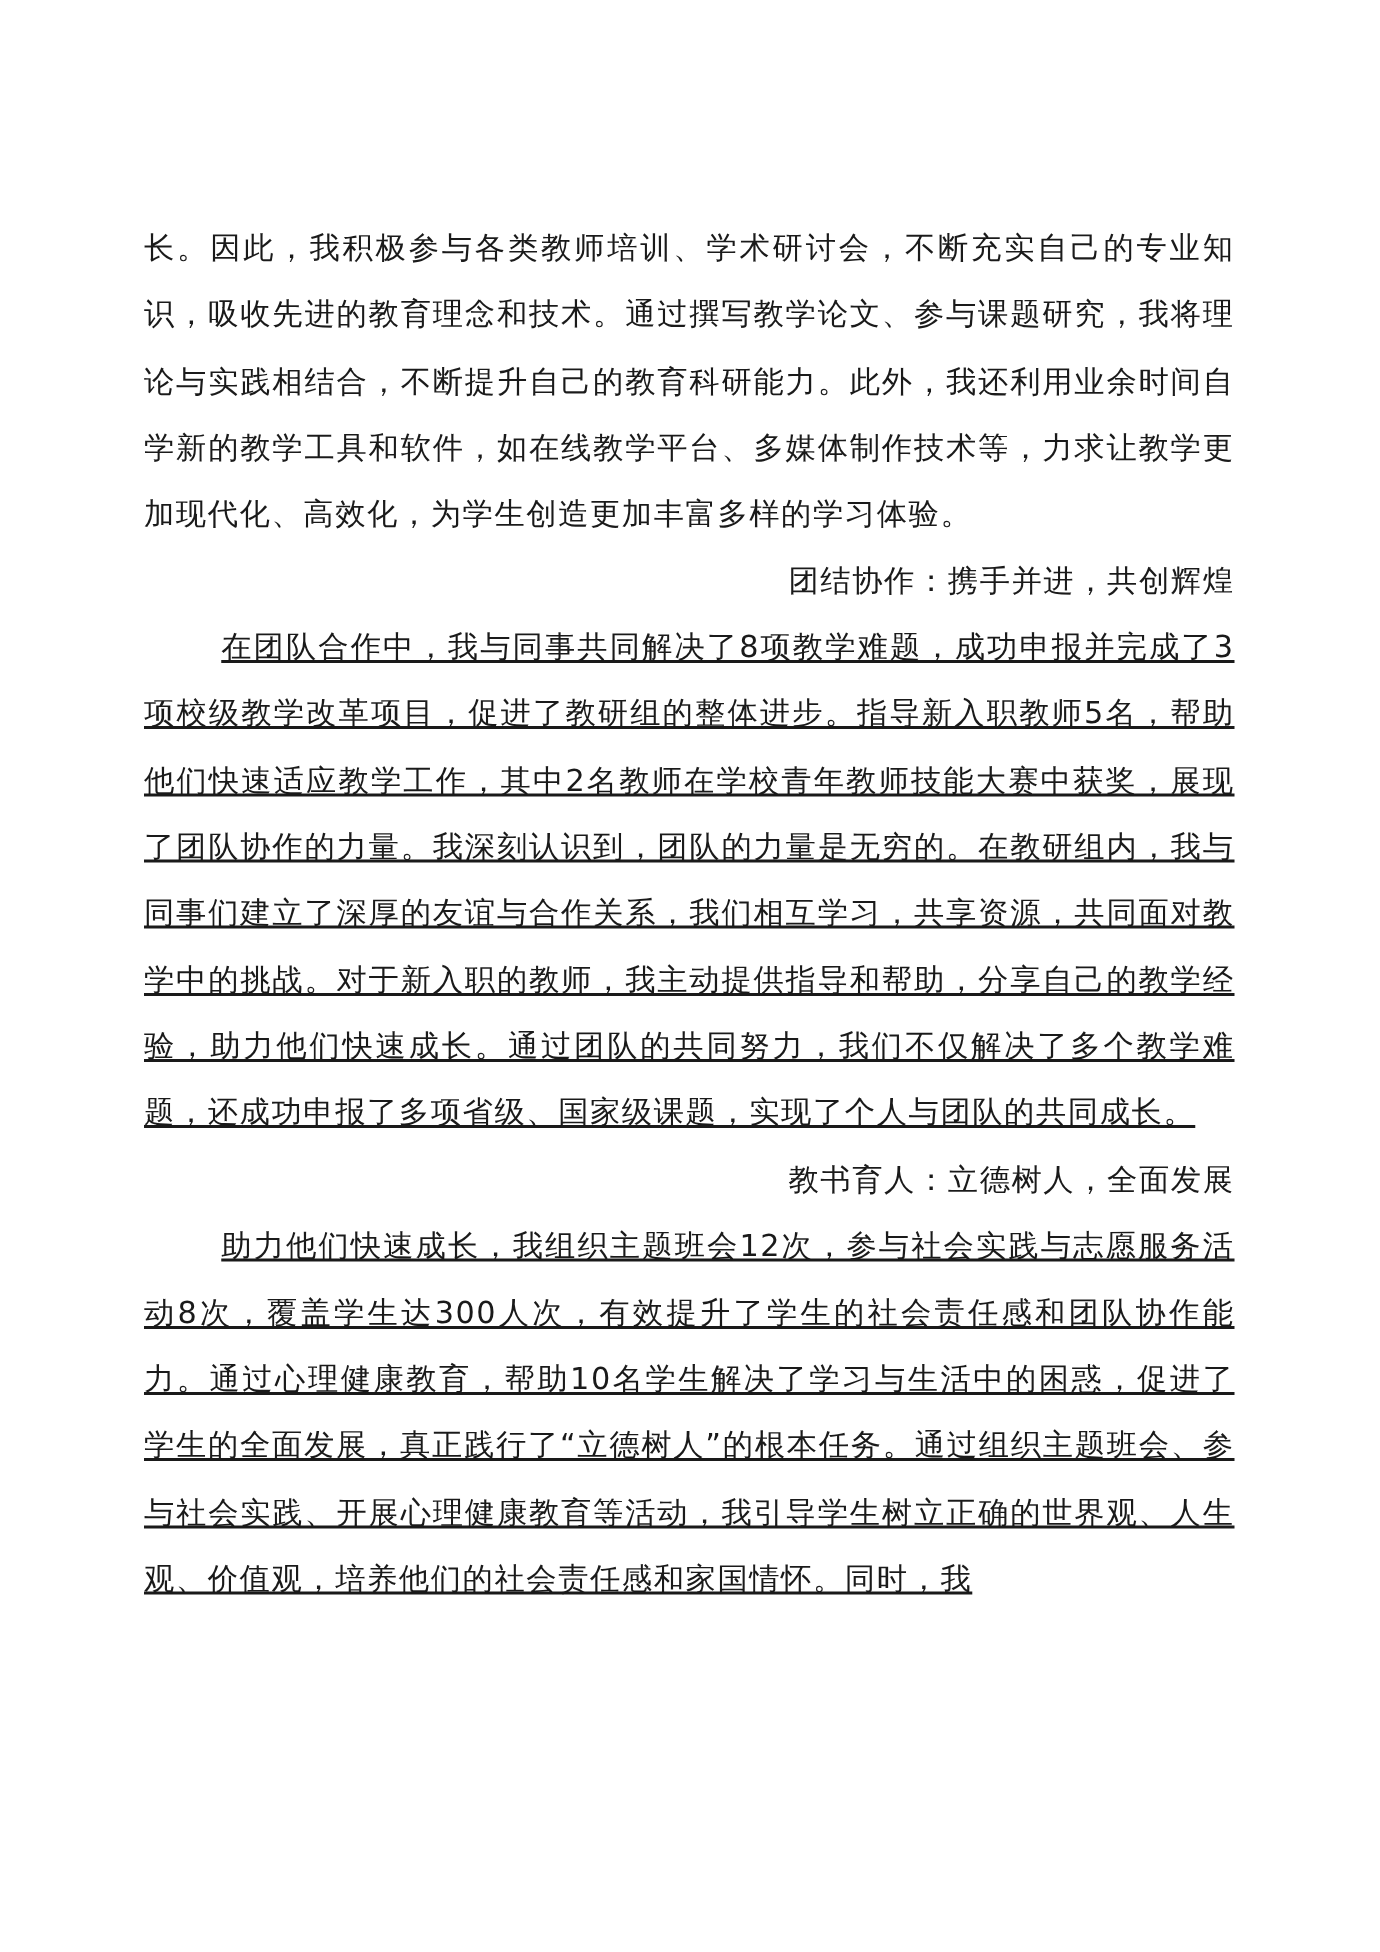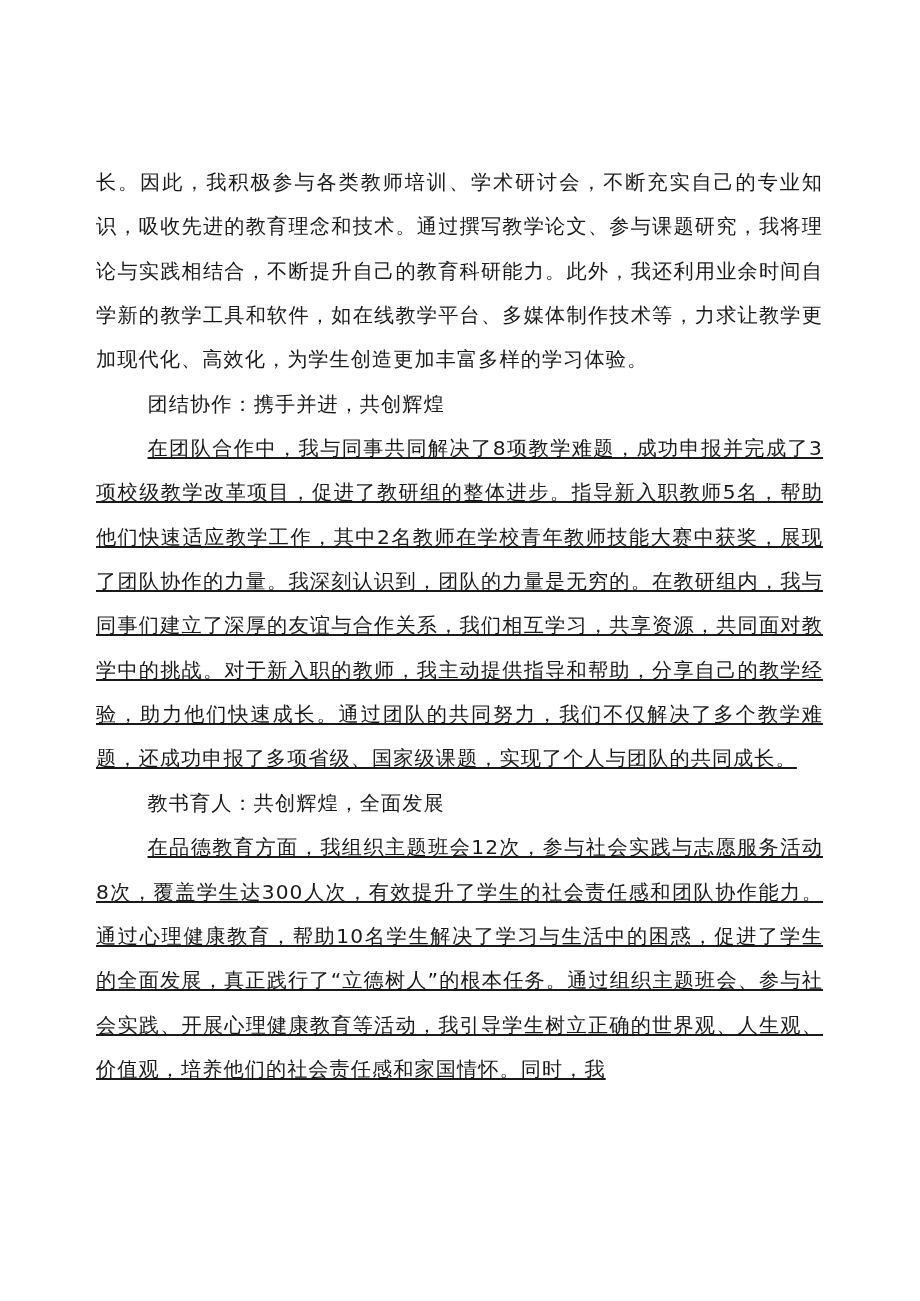--- a/index.html
+++ b/index.html
@@ -11,21 +11,21 @@
       width: 920px;
       height: 1301px;
       position: relative;
       overflow: hidden;
       font-family: "DejaVu Sans", "Liberation Sans", sans-serif;
       color: #1a1a1a;
     }
     .page {
       position: absolute;
       left: 96px;
-      top: 160px;
+      top: 143px;
       width: 727px;
     }
     .para {
       margin: 0;
       font-size: 20.2px;
       line-height: 44.35px;
       text-align: justify;
       text-align-last: left;
       letter-spacing: 1.05px;
       word-break: break-all;
@@ -34,25 +34,25 @@
     .indent {
       text-indent: 2.55em;
       text-decoration: underline;
     }
     .heading {
       margin: 0;
       font-size: 20.2px;
       line-height: 44.35px;
       padding-left: 2.55em;
       letter-spacing: 1.05px;
-      text-align: left;
+      text-align: right;
     }
   </style>
 </head>
 <body>
 
 <div class="page">
   <p class="para">长。因此，我积极参与各类教师培训、学术研讨会，不断充实自己的专业知识，吸收先进的教育理念和技术。通过撰写教学论文、参与课题研究，我将理论与实践相结合，不断提升自己的教育科研能力。此外，我还利用业余时间自学新的教学工具和软件，如在线教学平台、多媒体制作技术等，力求让教学更加现代化、高效化，为学生创造更加丰富多样的学习体验。</p>
   <p class="heading">团结协作：携手并进，共创辉煌</p>
   <p class="para indent">在团队合作中，我与同事共同解决了8项教学难题，成功申报并完成了3项校级教学改革项目，促进了教研组的整体进步。指导新入职教师5名，帮助他们快速适应教学工作，其中2名教师在学校青年教师技能大赛中获奖，展现了团队协作的力量。我深刻认识到，团队的力量是无穷的。在教研组内，我与同事们建立了深厚的友谊与合作关系，我们相互学习，共享资源，共同面对教学中的挑战。对于新入职的教师，我主动提供指导和帮助，分享自己的教学经验，助力他们快速成长。通过团队的共同努力，我们不仅解决了多个教学难题，还成功申报了多项省级、国家级课题，实现了个人与团队的共同成长。</p>
-  <p class="heading">教书育人：共创辉煌，全面发展</p>
-  <p class="para indent">在品德教育方面，我组织主题班会12次，参与社会实践与志愿服务活动8次，覆盖学生达300人次，有效提升了学生的社会责任感和团队协作能力。通过心理健康教育，帮助10名学生解决了学习与生活中的困惑，促进了学生的全面发展，真正践行了“立德树人”的根本任务。通过组织主题班会、参与社会实践、开展心理健康教育等活动，我引导学生树立正确的世界观、人生观、价值观，培养他们的社会责任感和家国情怀。同时，我</p>
+  <p class="heading">教书育人：立德树人，全面发展</p>
+  <p class="para indent">助力他们快速成长，我组织主题班会12次，参与社会实践与志愿服务活动8次，覆盖学生达300人次，有效提升了学生的社会责任感和团队协作能力。通过心理健康教育，帮助10名学生解决了学习与生活中的困惑，促进了学生的全面发展，真正践行了“立德树人”的根本任务。通过组织主题班会、参与社会实践、开展心理健康教育等活动，我引导学生树立正确的世界观、人生观、价值观，培养他们的社会责任感和家国情怀。同时，我</p>
 </div>
 
 </body></html>

